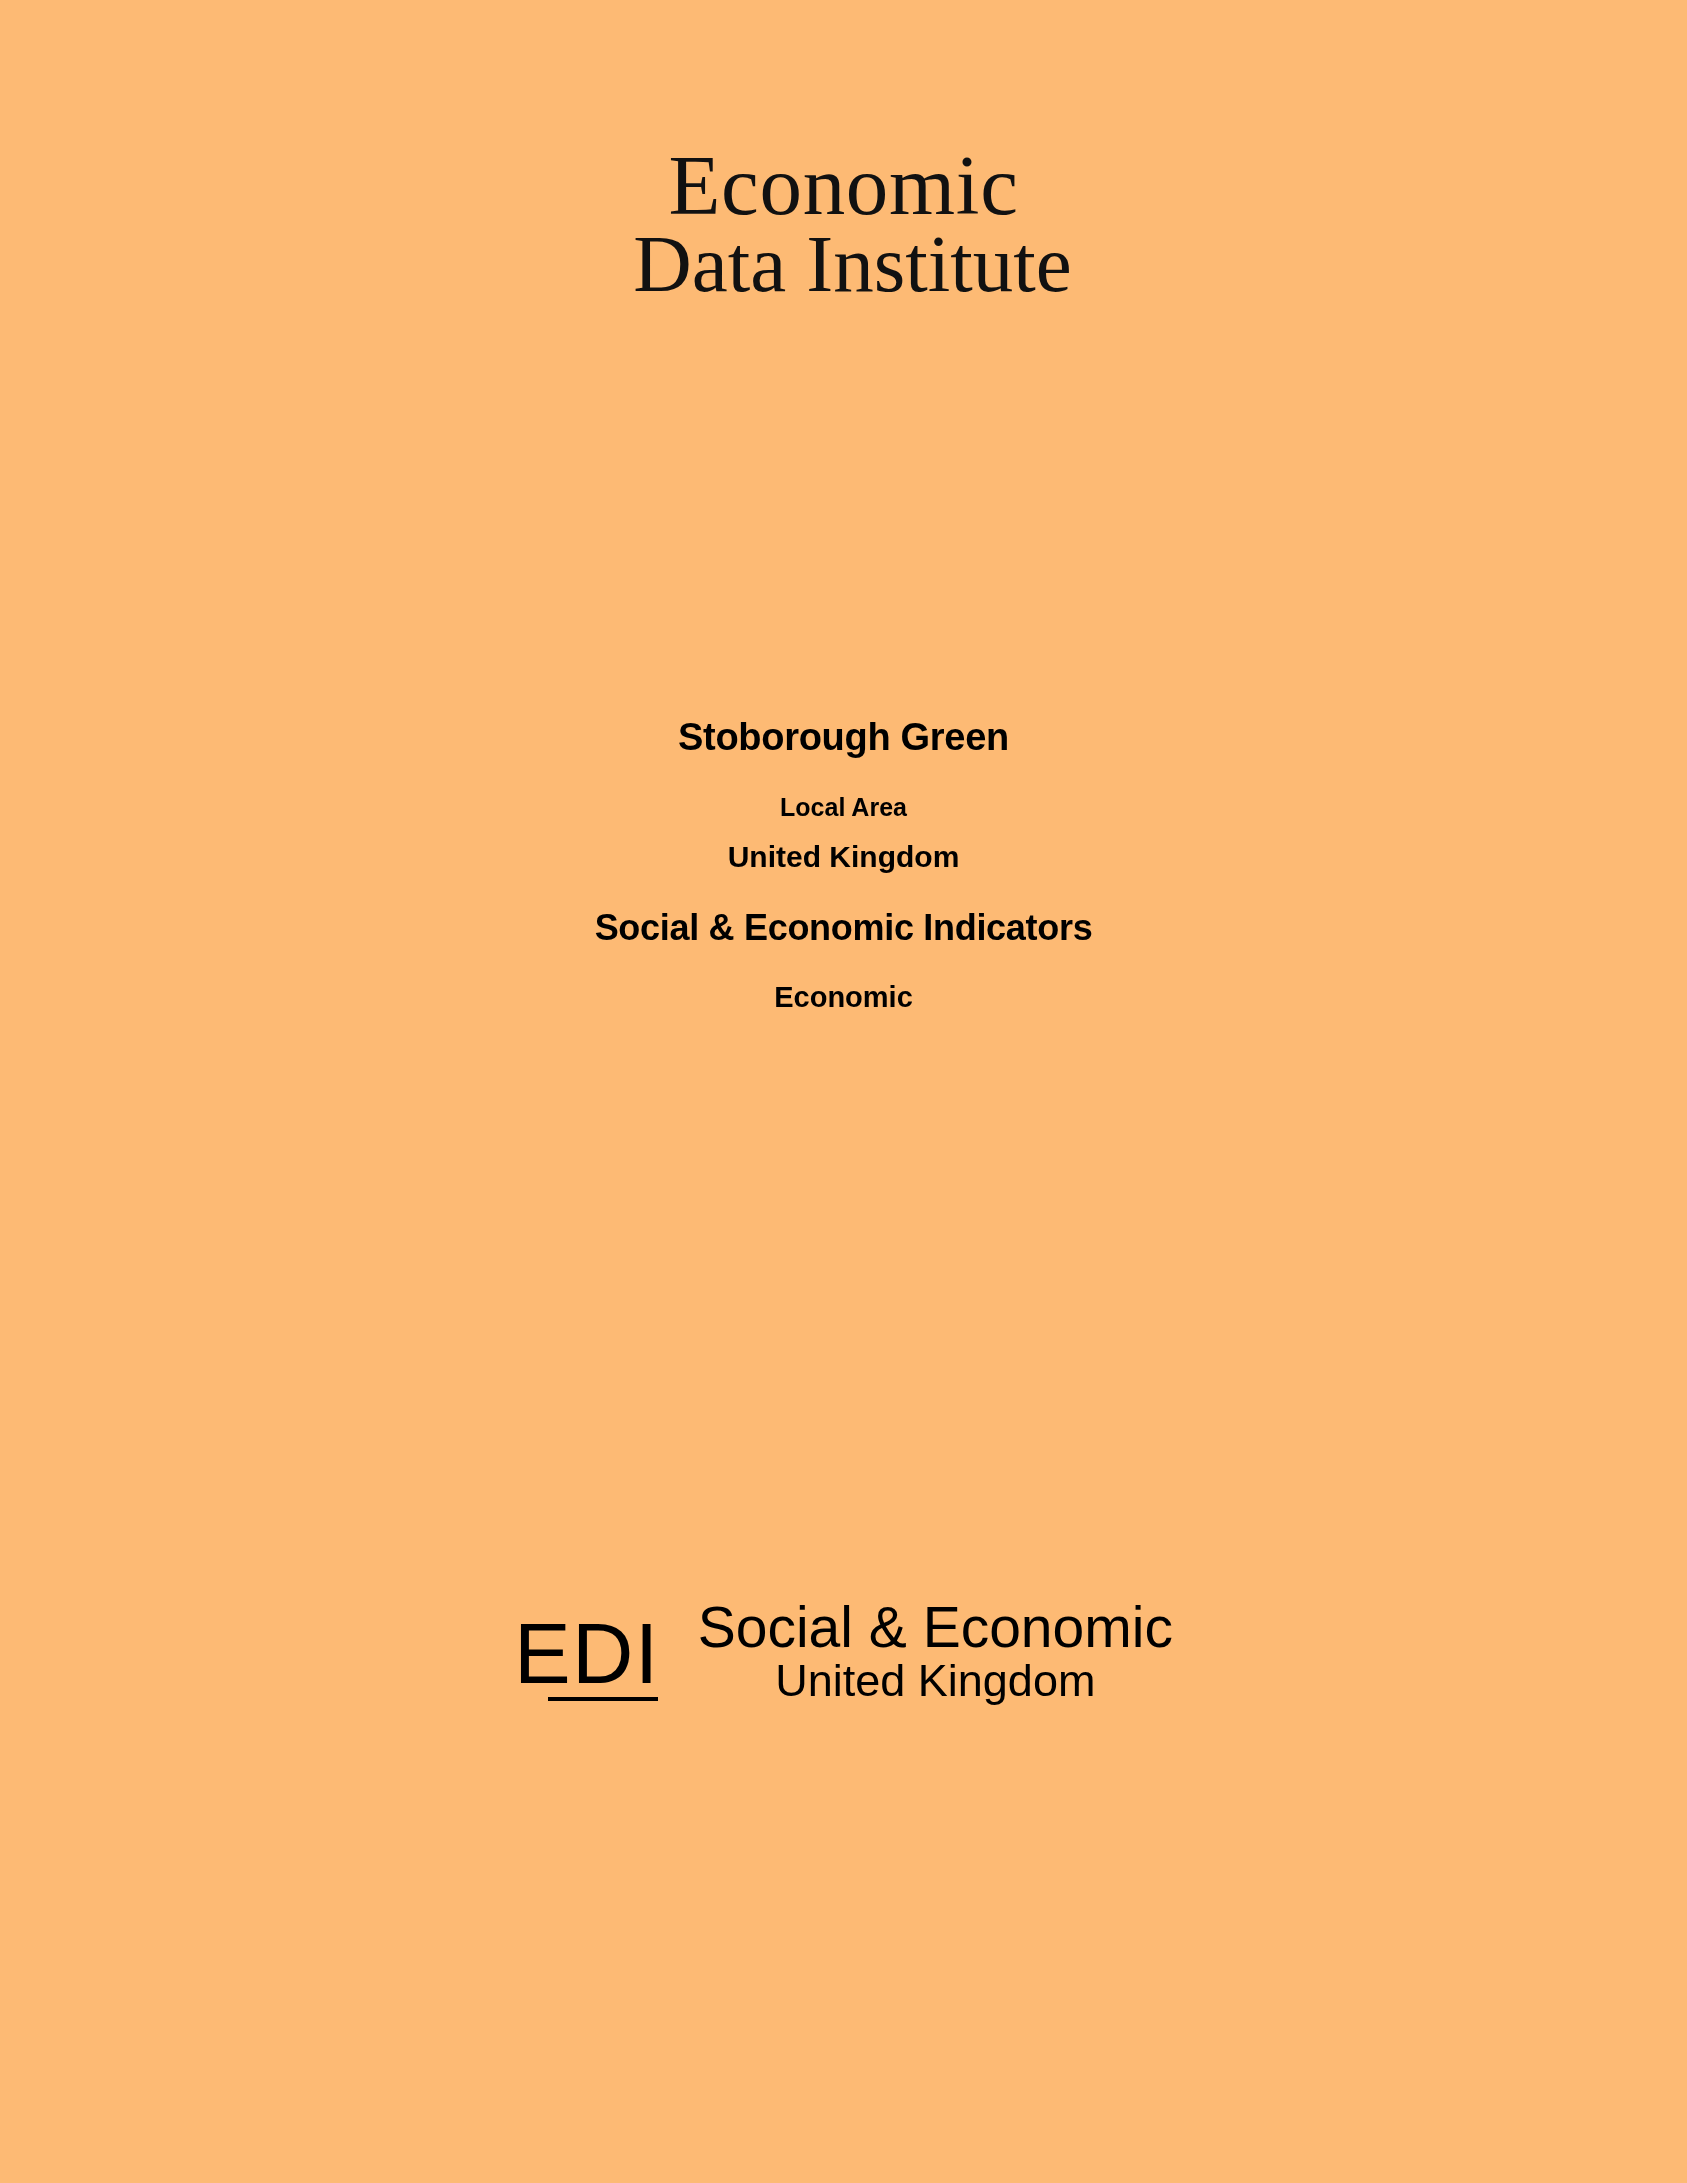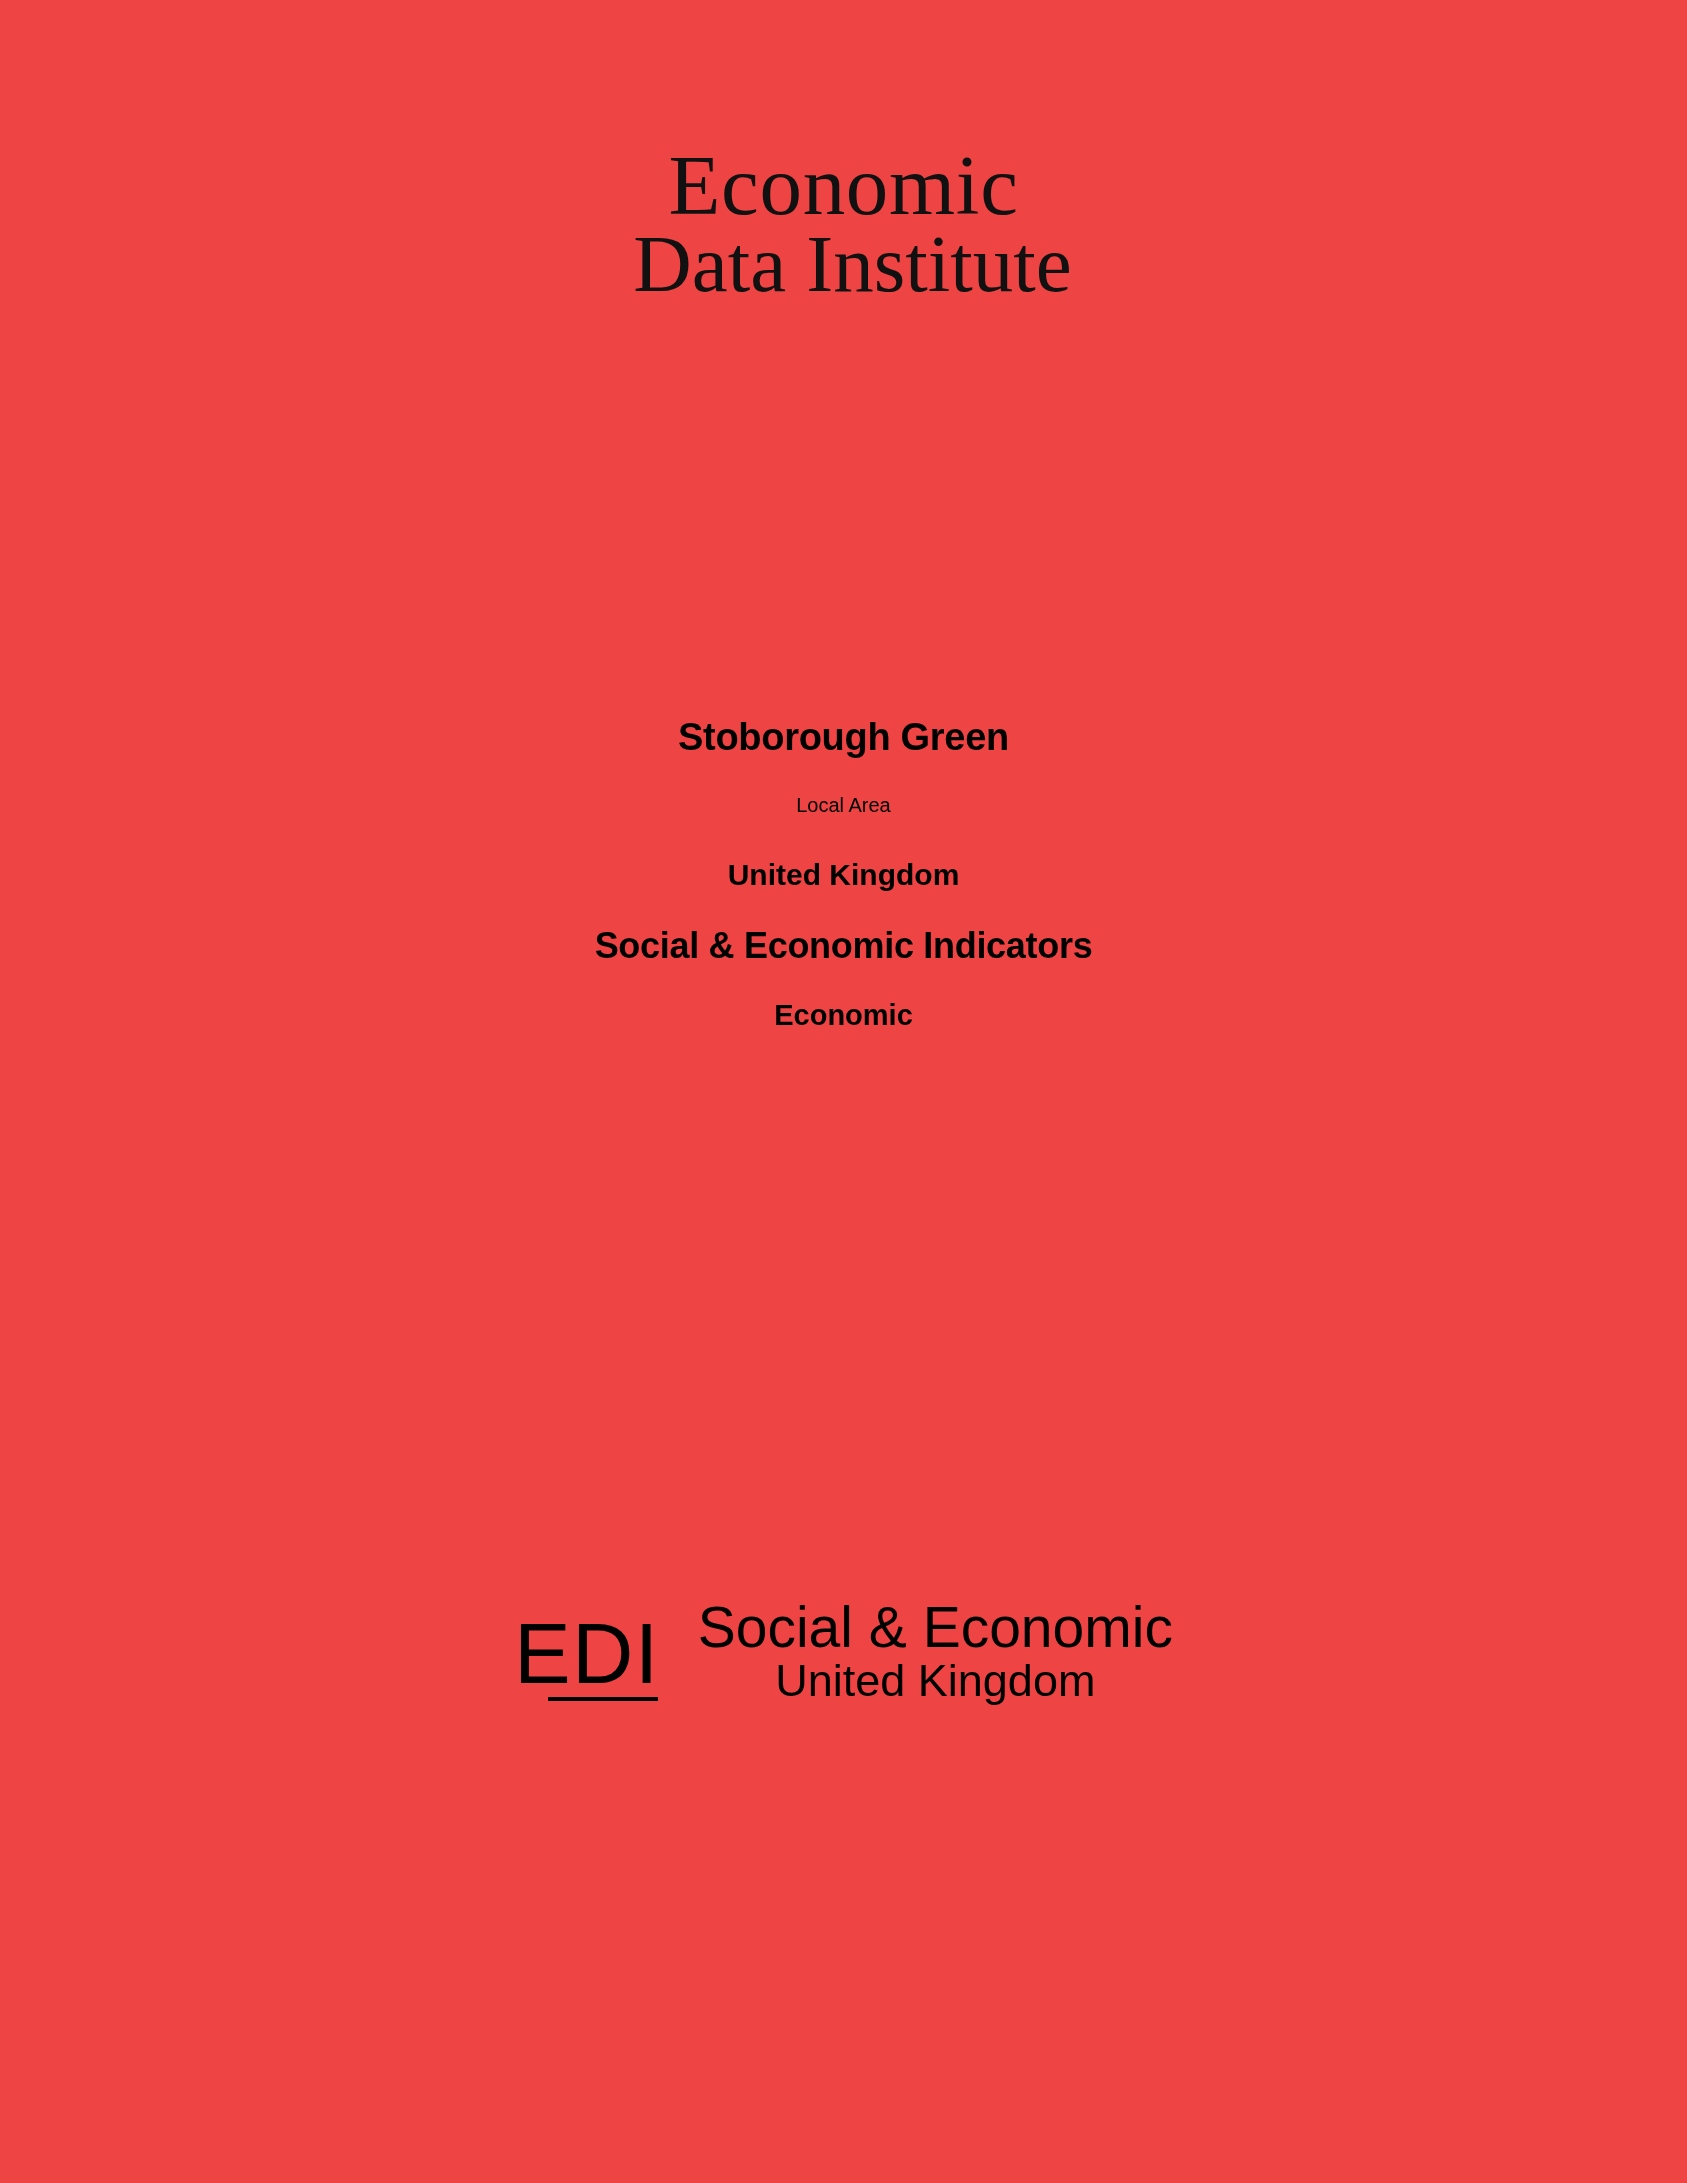--- a/index.html
+++ b/index.html
@@ -4,21 +4,21 @@
 <style>
   html, body {
     margin: 0;
     padding: 0;
     background: #ffffff;
   }
   .page {
     position: relative;
     width: 1687px;
     height: 2183px;
-    background: #ef4444;
+    background: #fdba74;
     overflow: hidden;
     font-family: "Liberation Sans", sans-serif;
     color: #000000;
   }
 
   
   .masthead {
     position: absolute;
     top: 142px;
     left: 0;
@@ -51,24 +51,24 @@
     text-align: center;
   }
   .title-block .t-main {
     font-size: 38px;
     font-weight: bold;
     line-height: 1.0;
     margin-bottom: 39px;
     letter-spacing: -0.3px;
   }
   .title-block .t-sub {
-    font-size: 20px;
-    font-weight: normal;
+    font-size: 25px;
+    font-weight: bold;
     line-height: 1.0;
-    margin-bottom: 45px;
+    margin-bottom: 22px;
   }
   .title-block .t-country {
     font-size: 30px;
     font-weight: bold;
     line-height: 1.0;
     margin-bottom: 38px;
   }
   .title-block .t-series {
     font-size: 36px;
     font-weight: bold;

